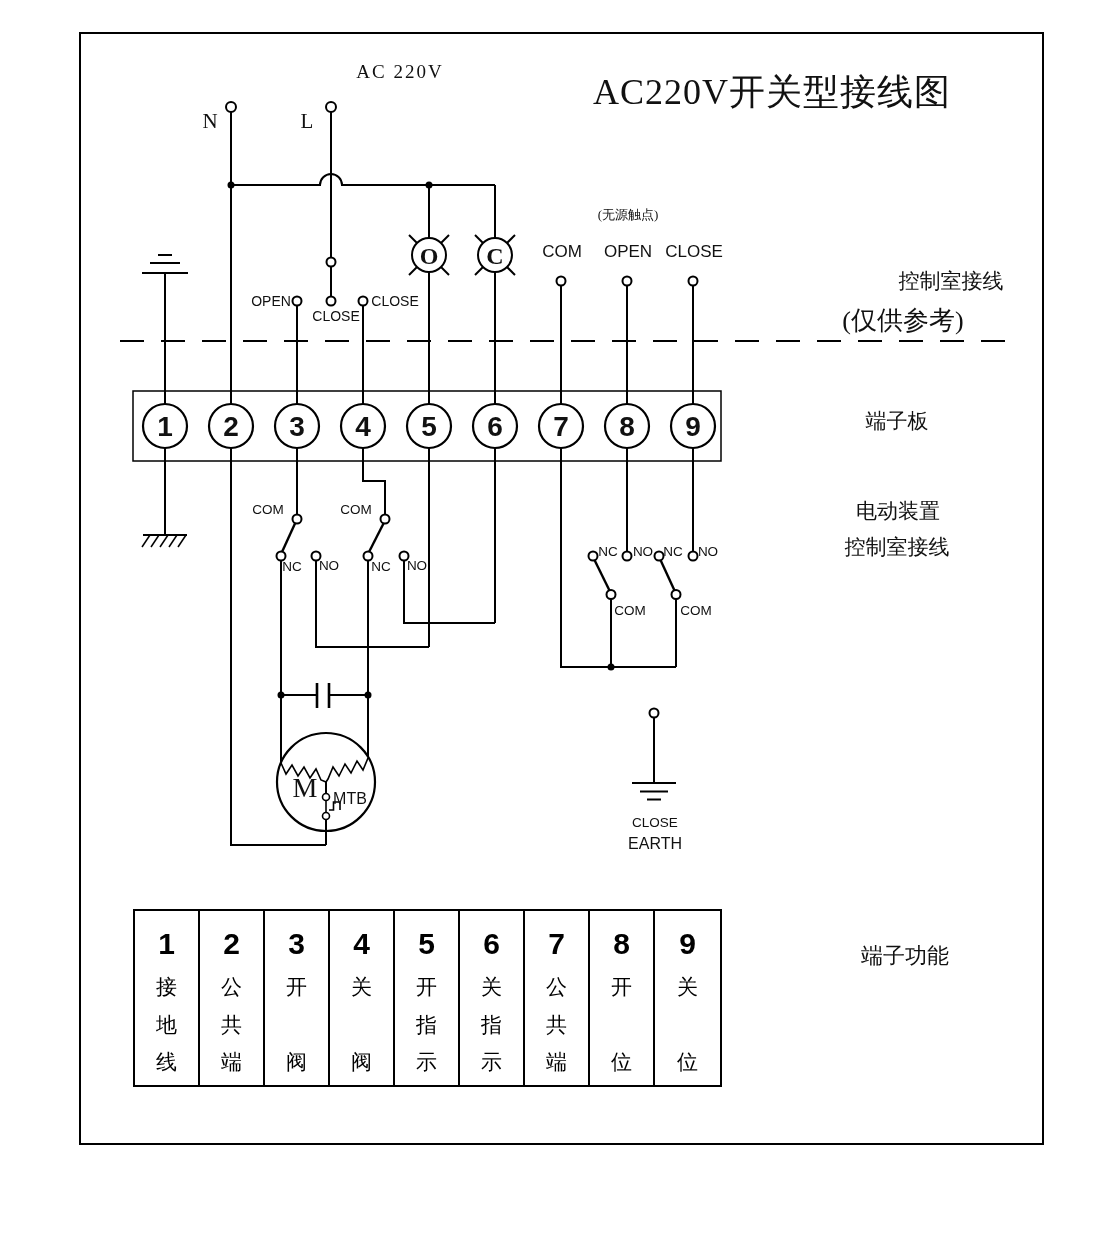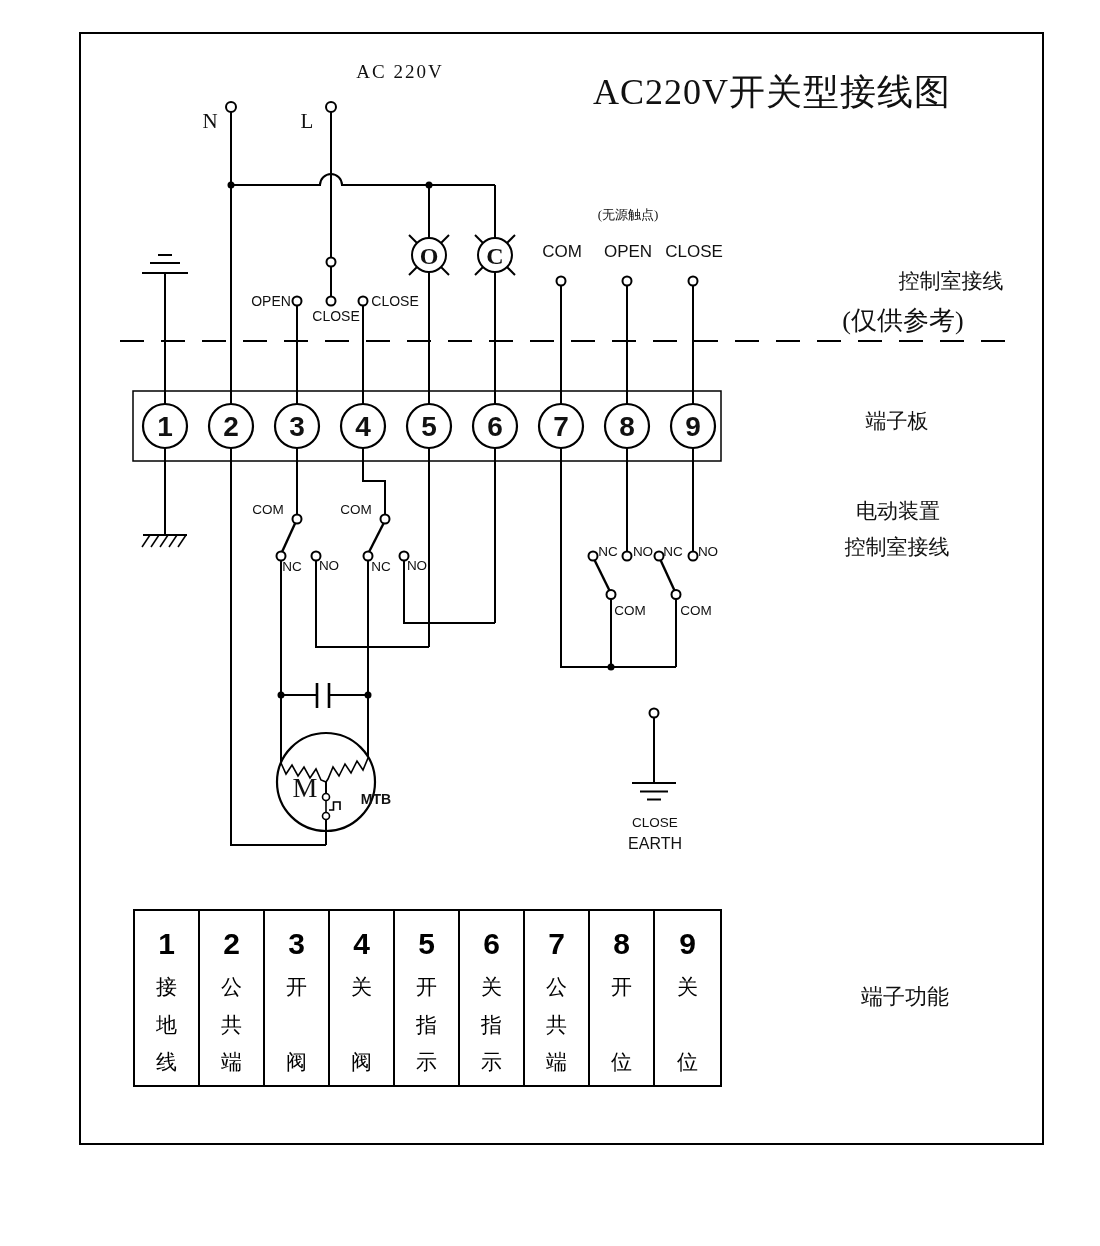--- a/index.html
+++ b/index.html
@@ -201,21 +201,21 @@
   <span class="lbl serif" style="left:628px;top:214px;font-size:13px;">(无源触点)</span>
   <span class="lbl sans" style="left:562px;top:251px;font-size:17px;">COM</span>
   <span class="lbl sans" style="left:628px;top:251px;font-size:17px;">OPEN</span>
   <span class="lbl sans" style="left:694px;top:251px;font-size:17px;">CLOSE</span>
 
   <span class="lbl serif" style="left:903px;top:281px;font-size:21px;margin-left:48px;">控制室接线</span>
   <span class="lbl serif" style="left:903px;top:321px;font-size:26px;">(仅供参考)</span>
   <span class="lbl serif" style="left:897px;top:421px;font-size:21px;">端子板</span>
   <span class="lbl serif" style="left:898px;top:511px;font-size:21px;">电动装置</span>
   <span class="lbl serif" style="left:897px;top:547px;font-size:21px;">控制室接线</span>
-  <span class="lbl serif" style="left:905px;top:997px;font-size:22px;">端子功能</span>
+  <span class="lbl serif" style="left:905px;top:956px;font-size:22px;">端子功能</span>
 
   <span class="lbl sans tnum" style="left:165px;top:427px;">1</span>
   <span class="lbl sans tnum" style="left:231px;top:427px;">2</span>
   <span class="lbl sans tnum" style="left:297px;top:427px;">3</span>
   <span class="lbl sans tnum" style="left:363px;top:427px;">4</span>
   <span class="lbl sans tnum" style="left:429px;top:427px;">5</span>
   <span class="lbl sans tnum" style="left:495px;top:427px;">6</span>
   <span class="lbl sans tnum" style="left:561px;top:427px;">7</span>
   <span class="lbl sans tnum" style="left:627px;top:427px;">8</span>
   <span class="lbl sans tnum" style="left:693px;top:427px;">9</span>
@@ -228,21 +228,21 @@
   <span class="lbl sans" style="left:417px;top:566px;font-size:13.5px;">NO</span>
 
   <span class="lbl sans" style="left:608px;top:552px;font-size:13.5px;">NC</span>
   <span class="lbl sans" style="left:643px;top:552px;font-size:13.5px;">NO</span>
   <span class="lbl sans" style="left:673px;top:552px;font-size:13.5px;">NC</span>
   <span class="lbl sans" style="left:708px;top:552px;font-size:13.5px;">NO</span>
   <span class="lbl sans" style="left:630px;top:611px;font-size:13.5px;">COM</span>
   <span class="lbl sans" style="left:696px;top:611px;font-size:13.5px;">COM</span>
 
   <span class="lbl serif" style="left:305px;top:788px;font-size:28px;">M</span>
-  <span class="lbl sans" style="left:376px;top:799px;font-size:14px;font-weight:bold;">MTB</span>
+  <span class="lbl sans" style="left:350px;top:799px;font-size:16px;">MTB</span>
   <span class="lbl sans" style="left:655px;top:823px;font-size:13.5px;">CLOSE</span>
   <span class="lbl sans" style="left:655px;top:844px;font-size:16px;">EARTH</span>
 
   <div class="tf-table">
     <div class="tf-cell">
       <span class="tf-num">1</span>
       <span class="tf-r r1">接</span>
       <span class="tf-r r2">地</span>
       <span class="tf-r r3">线</span>
     </div>

